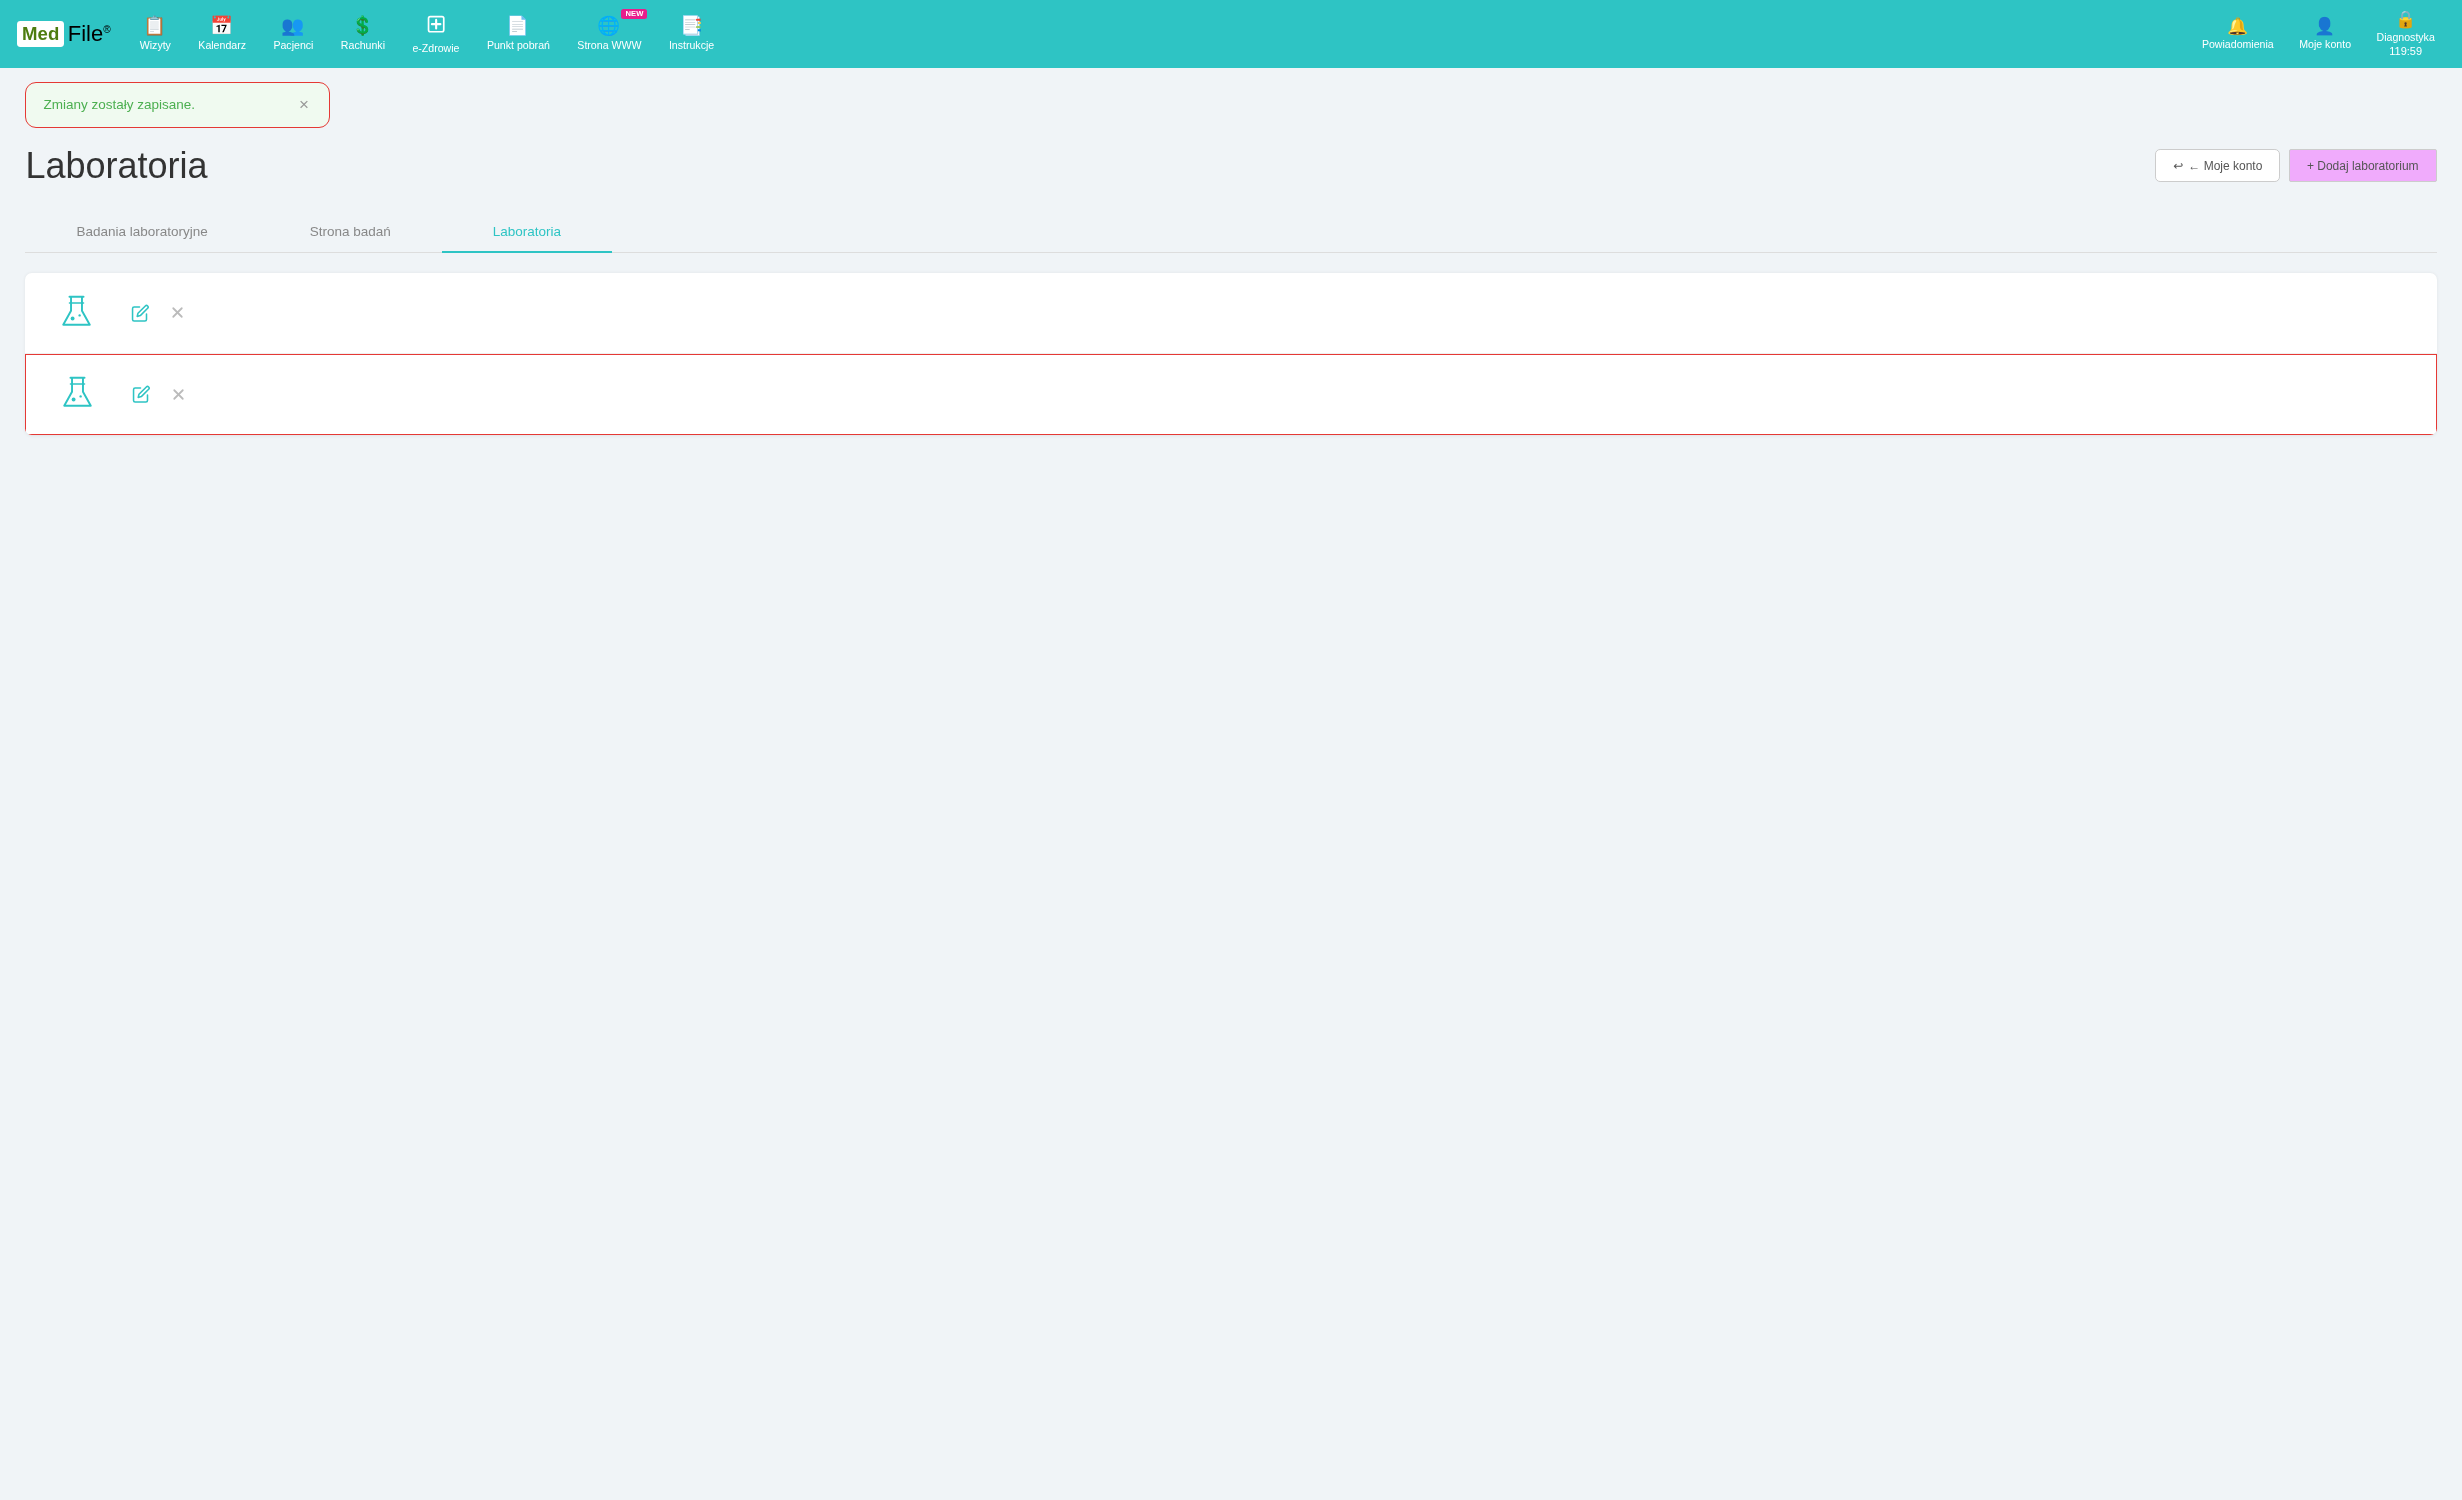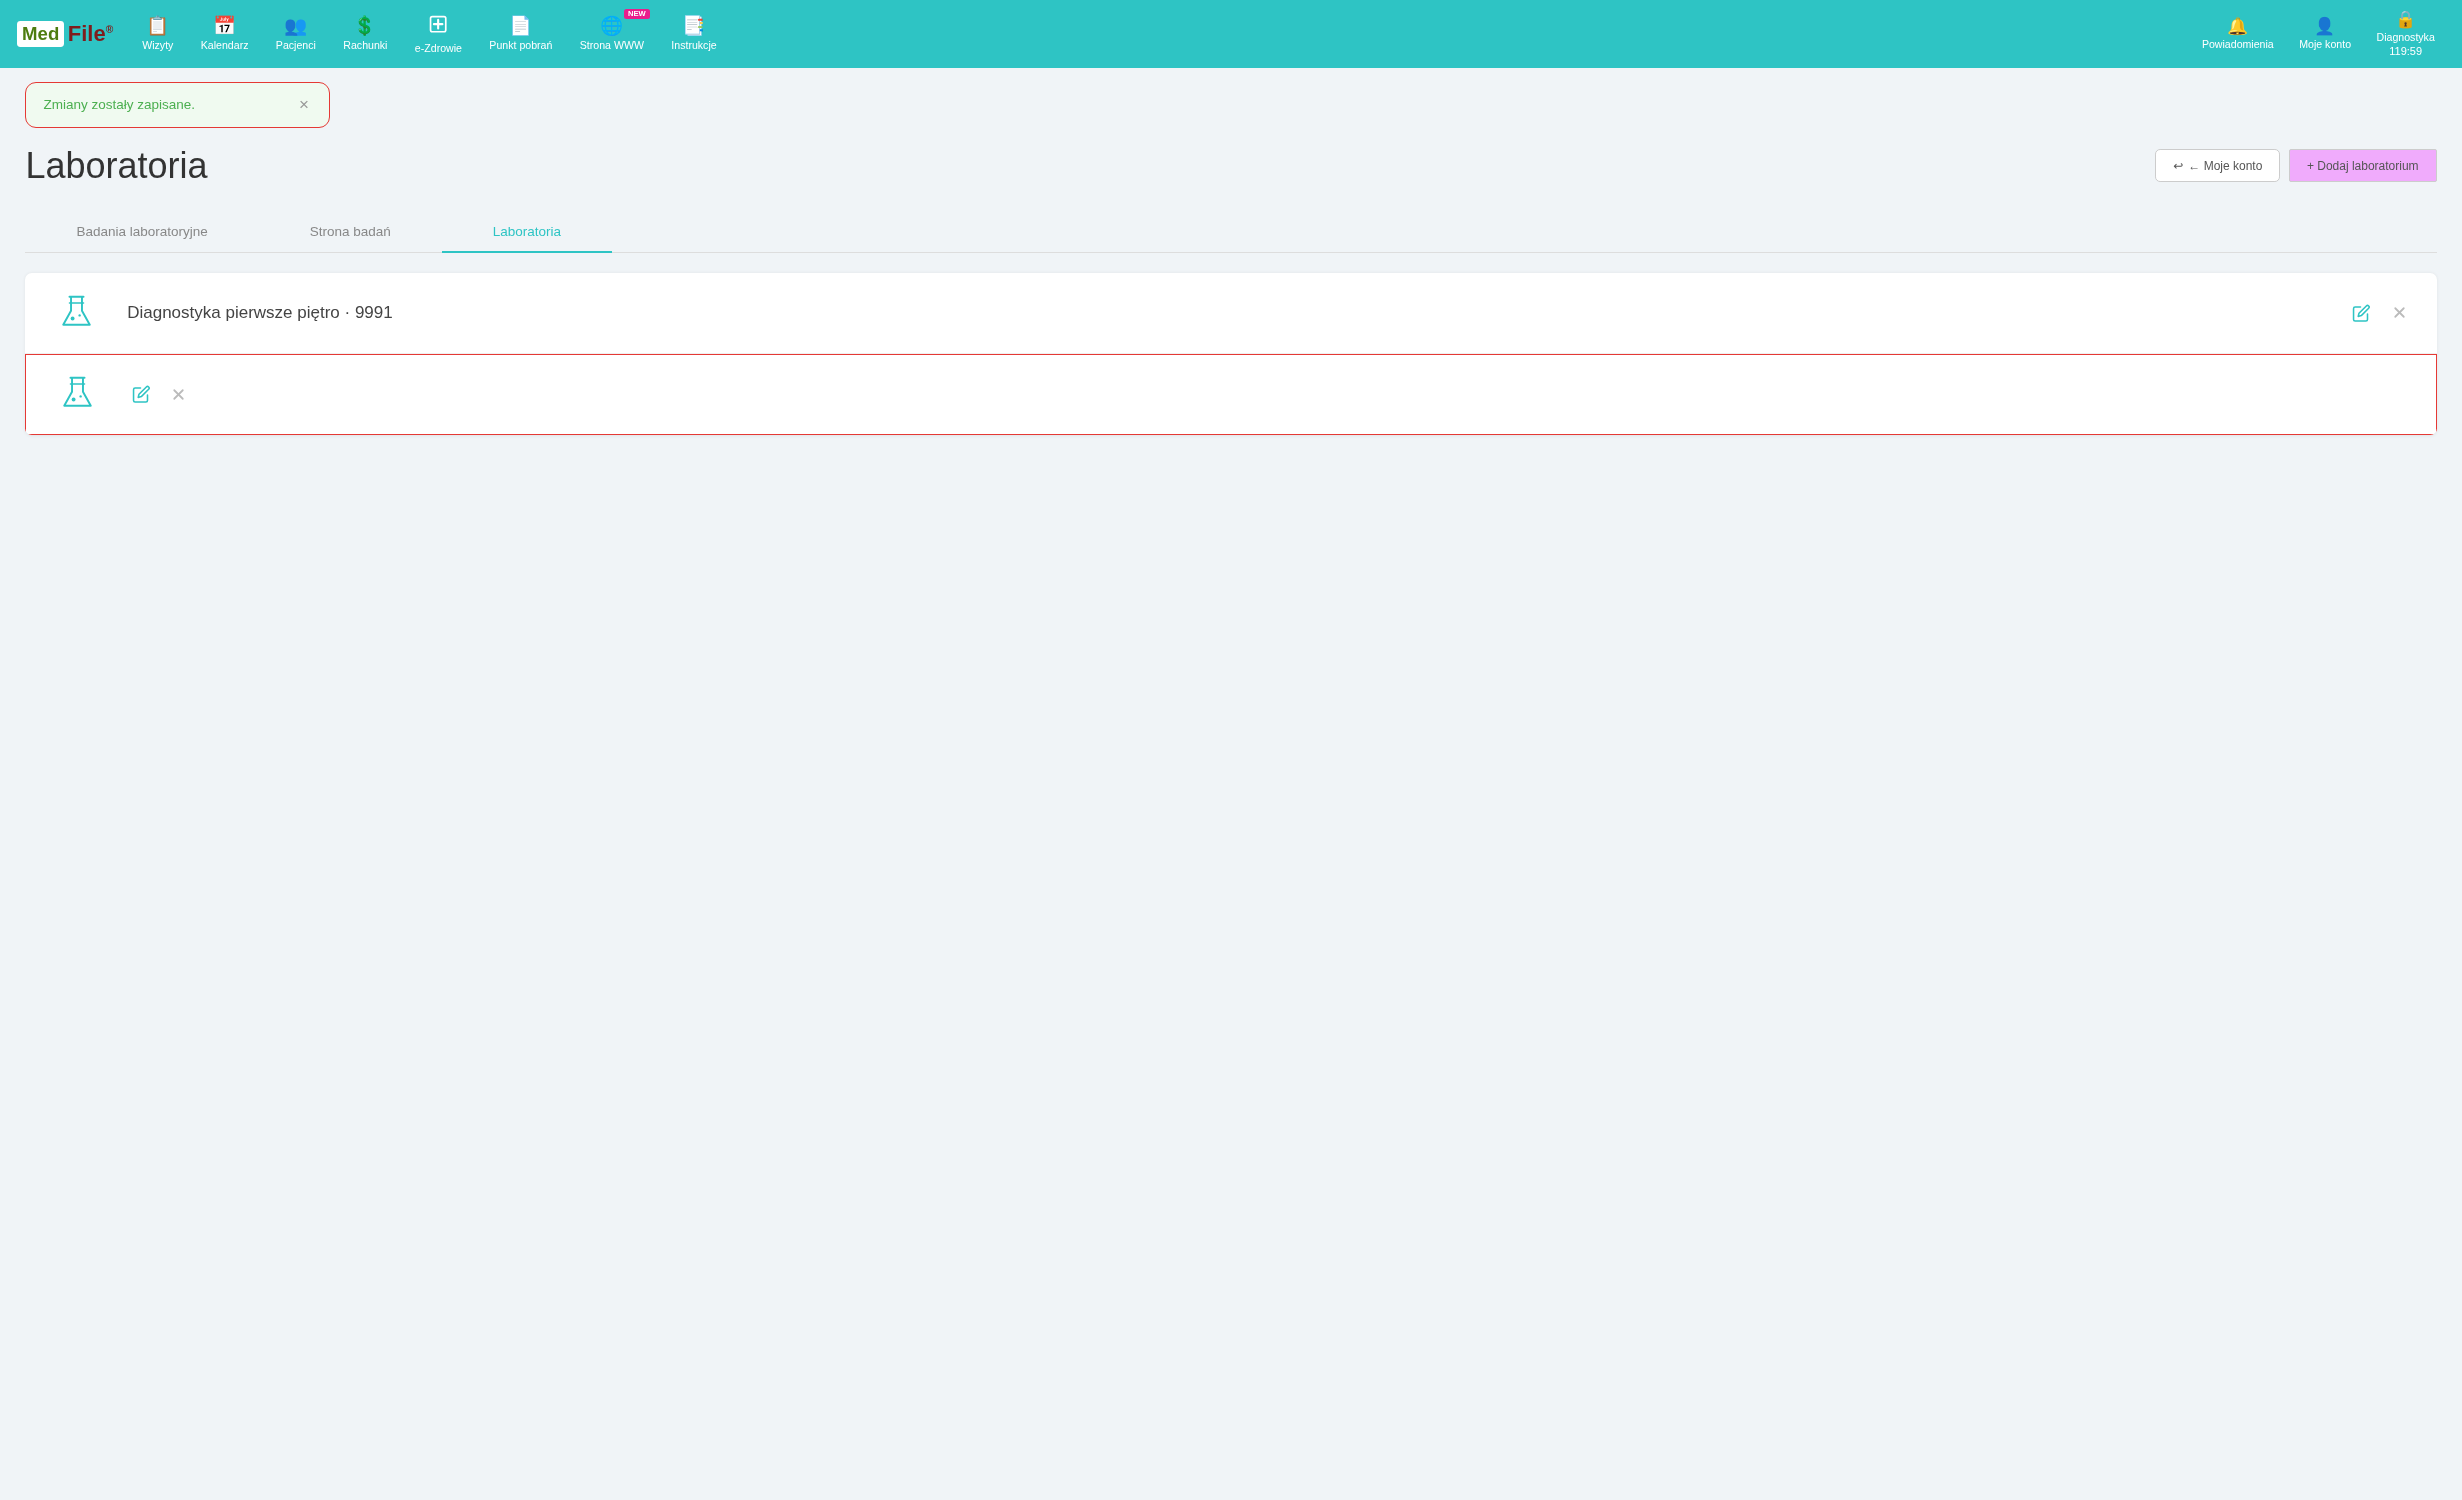--- a/index.html
+++ b/index.html
@@ -244,21 +244,21 @@
       display: flex;
       align-items: center;
     }
   </style>
 </head>
 <body>
 
 <nav class="navbar">
   <div class="navbar-logo">
     <span class="logo-box">Med</span>
-    <span style="color:#7f1d1d;font-size:22px;font-weight:700;">File<sup style="font-size:10.2px;">®</sup></span>
+    <span style="color:#000000;font-size:22px;font-weight:400;">File<sup style="font-size:10.2px;">®</sup></span>
   </div>
 
   <div class="nav-items">
     <a class="nav-item">
       <span class="nav-icon">📋</span>
       <span class="nav-label">Wizyty</span>
     </a>
     <a class="nav-item">
       <span class="nav-icon">📅</span>
       <span class="nav-label">Kalendarz</span>
@@ -351,21 +351,20 @@
         <span class="lab-icon">
           <svg viewBox="0 0 50 50" fill="none" xmlns="http://www.w3.org/2000/svg">
             <path d="M18 6 L18 24 L8 42 L42 42 L32 24 L32 6" stroke="#2ec4c4" stroke-width="2.5" fill="none" stroke-linejoin="round"></path>
             <line x1="16" y1="6" x2="34" y2="6" stroke="#2ec4c4" stroke-width="2.5" stroke-linecap="round"></line>
             <line x1="16" y1="14" x2="34" y2="14" stroke="#2ec4c4" stroke-width="2" stroke-linecap="round"></line>
             <circle cx="20" cy="34" r="2.5" fill="#2ec4c4"></circle>
             <circle cx="29" cy="30" r="1.5" fill="#2ec4c4"></circle>
           </svg>
         </span>
       </div>
-      <span class="lab-name">Diagnostyka pierwsze piętro · 9991</span>
       <div class="lab-actions">
         <button class="lab-edit-btn">
           <svg width="18.6" height="18.6" viewBox="0 0 24 24" fill="none" stroke="#2ec4c4" stroke-width="2" stroke-linecap="round" stroke-linejoin="round">
             <path d="M11 4H4a2 2 0 0 0-2 2v14a2 2 0 0 0 2 2h14a2 2 0 0 0 2-2v-7"></path>
             <path d="M18.5 2.5a2.121 2.121 0 0 1 3 3L12 15l-4 1 1-4 9.5-9.5z"></path>
           </svg>
         </button>
         <button class="lab-delete-btn">
           <svg width="17" height="17" viewBox="0 0 24 24" fill="none" stroke="#bbb" stroke-width="2.5" stroke-linecap="round">
             <line x1="18" y1="6" x2="6" y2="18"></line>

